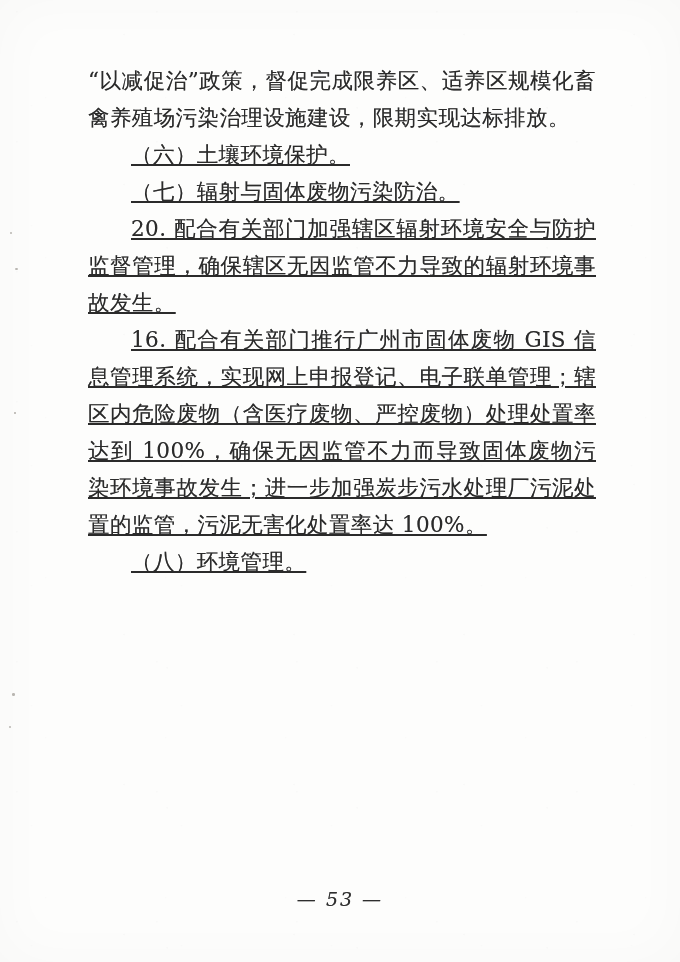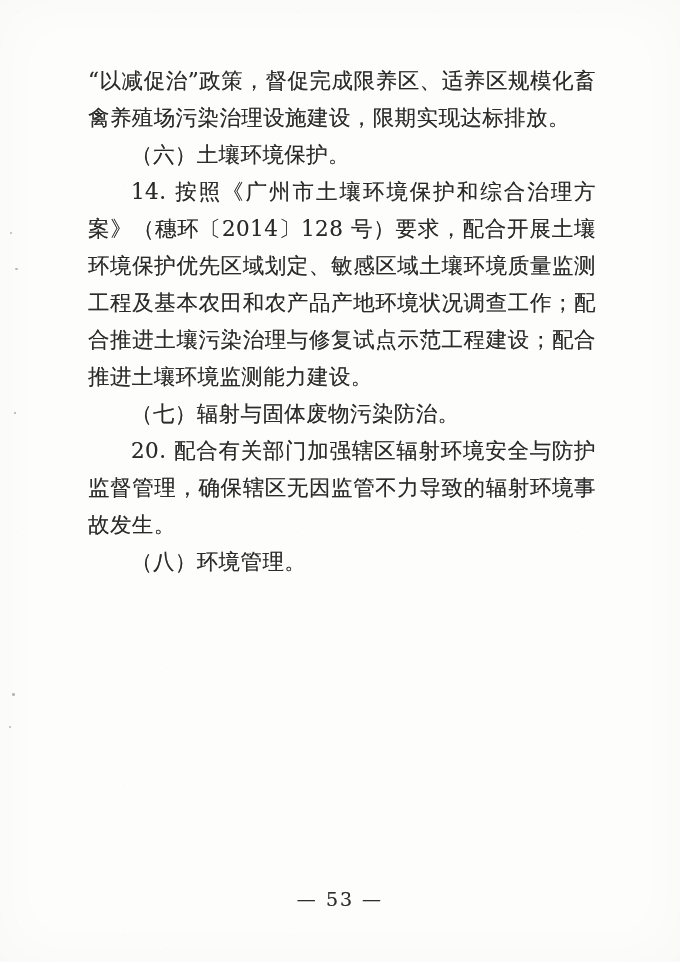--- a/index.html
+++ b/index.html
@@ -58,33 +58,35 @@
     color: #2b2b2b;
     text-align: justify;
     text-justify: inter-character;
     letter-spacing: 0.4px;
     
     text-shadow: 0 0 0.45px rgba(43,43,43,0.55);
   }
 
   p.indent {
     text-indent: 2em;
+    text-decoration: underline;
   }
 
   #pagenum {
     position: absolute;
     left: 0;
     right: 0;
     top: 888px;
     text-align: center;
     font-family: "DejaVu Serif", "Liberation Serif", serif;
     font-size: 19px;
     color: #2e2e2e;
     letter-spacing: 2px;
     text-shadow: 0 0 0.45px rgba(46,46,46,0.5);
+    font-style: italic;
   }
 </style>
 </head>
 <body>
 
 <div id="page">
 
   <div id="grain"></div>
 
   <div class="speck" style="left:10px;  top:232px; width:2px;   height:2px;"></div>
@@ -92,26 +94,26 @@
   <div class="speck" style="left:12px;  top:693px; width:2.5px; height:2.5px;"></div>
   <div class="speck" style="left:9px;   top:726px; width:2px;   height:2px;"></div>
   <div class="speck" style="left:14px;  top:412px; width:1.5px; height:1.5px;"></div>
 
   <div id="textblock">
 
     <p class="para">“以减促治”政策，督促完成限养区、适养区规模化畜禽养殖场污染治理设施建设，限期实现达标排放。</p>
 
     <p class="para indent">（六）土壤环境保护。</p>
 
-    <p class="para indent">14. 按照《广州市土壤环境保护和综合治理方案》（穗环〔2014〕128 号）要求，配合开展土壤环境保护优先区域划定、敏感区域土壤环境质量监测工程及基本农田和农产品产地环境状况调查工作；配合推进土壤污染治理与修复试点示范工程建设；配合推进土壤环境监测能力建设。</p>
 
     <p class="para indent">（七）辐射与固体废物污染防治。</p>
 
     <p class="para indent">20. 配合有关部门加强辖区辐射环境安全与防护监督管理，确保辖区无因监管不力导致的辐射环境事故发生。</p>
 
+    <p class="para indent">16. 配合有关部门推行广州市固体废物 GIS 信息管理系统，实现网上申报登记、电子联单管理；辖区内危险废物（含医疗废物、严控废物）处理处置率达到 100%，确保无因监管不力而导致固体废物污染环境事故发生；进一步加强炭步污水处理厂污泥处置的监管，污泥无害化处置率达 100%。</p>
 
 
     <p class="para indent">（八）环境管理。</p>
 
   </div>
 
   <div id="pagenum">— 53 —</div>
 
 </div>
 

